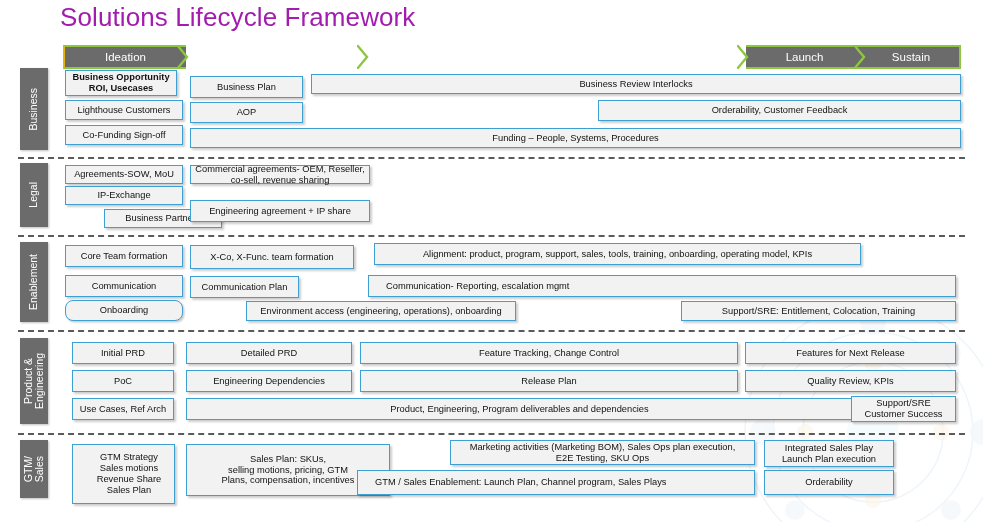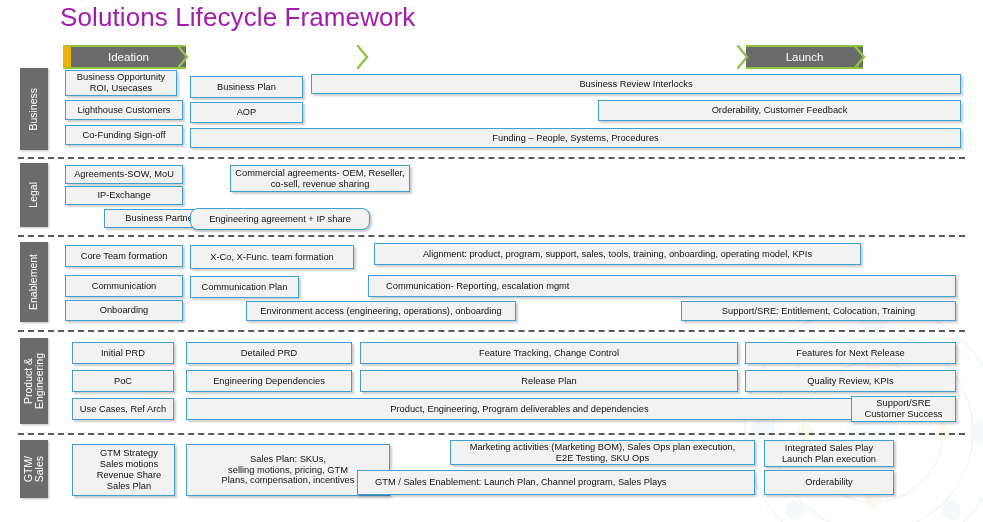--- a/index.html
+++ b/index.html
@@ -57,21 +57,21 @@
     top: 0; height: 24px;
     background: #6b6b6b;
     border-top: 2px solid #8dc63f;
     border-bottom: 2px solid #8dc63f;
     color: #ffffff;
     font-size: 11.5px;
     display: flex;
     align-items: center;
     justify-content: center;
   }
-  .phase.first { border-left: 8px solid #eab308; }
+  .phase.first { border-left: 2px solid #eab308; }
   .phase.last  { border-right: 2px solid #8dc63f; }
   .phase-label { pointer-events: none; }
   .chev {
     position: absolute;
     top: 0; height: 24px; width: 17px;
     z-index: 3;
   }
   .chev svg { display: block; }
 
   
@@ -175,51 +175,54 @@
         </svg>
       </div>
       <div class="phase" style="left: 683px; width: 117px;">
         <span class="phase-label">Launch</span>
       </div>
       <div class="chev" style="left: 791px;">
         <svg width="17" height="24" viewBox="0 0 17 24">
           <path d="M0,0 L10,12 L0,24" fill="none" stroke="#8dc63f" stroke-width="2.4"></path>
         </svg>
       </div>
+      <div class="phase last" style="left: 800px; width: 98px;">
+        <span class="phase-label">Sustain</span>
+      </div>
     </div>
   <div class="rows-host">
       <div class="rowlabel" style="top: 68px; height: 82px;">
         <span>Business</span>
       </div>
-      <div class="card" style="left: 65px; top: 70px; width: 112px; height: 26px;">Business Opportunity
+      <div class="card" style="left: 65px; top: 70px; width: 112px; height: 26px; font-weight: bold;">Business Opportunity
 ROI, Usecases</div>
       <div class="card" style="left: 65px; top: 100px; width: 118px; height: 20px;">Lighthouse Customers</div>
       <div class="card" style="left: 65px; top: 125px; width: 118px; height: 20px;">Co-Funding Sign-off</div>
       <div class="card" style="left: 190px; top: 76px; width: 113px; height: 22px;">Business Plan</div>
       <div class="card" style="left: 190px; top: 102px; width: 113px; height: 21px;">AOP</div>
       <div class="card" style="left: 311px; top: 74px; width: 650px; height: 20px;">Business Review Interlocks</div>
       <div class="card" style="left: 598px; top: 100px; width: 363px; height: 21px;">Orderability, Customer Feedback</div>
       <div class="card" style="left: 190px; top: 128px; width: 771px; height: 20px;">Funding – People, Systems, Procedures</div>
       <div class="sep" style="top: 157px;"></div>
       <div class="rowlabel" style="top: 163px; height: 64px;">
         <span>Legal</span>
       </div>
       <div class="card" style="left: 65px; top: 165px; width: 118px; height: 19px;">Agreements-SOW, MoU</div>
       <div class="card" style="left: 65px; top: 186px; width: 118px; height: 19px;">IP-Exchange</div>
       <div class="card" style="left: 65px; top: 209px; width: 118px; height: 19px; margin-left: 39px;">Business Partners</div>
-      <div class="card" style="left: 190px; top: 165px; width: 180px; height: 27px; margin-left: 40px;">Commercial agreements- OEM, Reseller,
+      <div class="card" style="left: 190px; top: 165px; width: 180px; height: 19px;">Commercial agreements- OEM, Reseller,
 co-sell, revenue sharing</div>
-      <div class="card" style="left: 190px; top: 208px; width: 180px; height: 22px; border-radius: 8px;">Engineering agreement + IP share</div>
+      <div class="card" style="left: 190px; top: 200px; width: 180px; height: 22px;">Engineering agreement + IP share</div>
       <div class="sep" style="top: 235px;"></div>
       <div class="rowlabel" style="top: 242px; height: 80px;">
         <span>Enablement</span>
       </div>
       <div class="card" style="left: 65px; top: 245px; width: 118px; height: 22px;">Core Team formation</div>
       <div class="card" style="left: 65px; top: 275px; width: 118px; height: 22px;">Communication</div>
-      <div class="card" style="left: 65px; top: 300px; width: 118px; height: 21px;">Onboarding</div>
+      <div class="card" style="left: 65px; top: 300px; width: 118px; height: 21px; border-radius: 8px;">Onboarding</div>
       <div class="card" style="left: 190px; top: 245px; width: 164px; height: 24px;">X-Co, X-Func. team formation</div>
       <div class="card" style="left: 190px; top: 276px; width: 109px; height: 22px;">Communication Plan</div>
       <div class="card" style="left: 246px; top: 301px; width: 270px; height: 20px;">Environment access (engineering, operations), onboarding</div>
       <div class="card" style="left: 374px; top: 243px; width: 487px; height: 22px;">Alignment: product, program, support, sales, tools, training, onboarding, operating model, KPIs</div>
       <div class="card left" style="left: 368px; top: 275px; width: 588px; height: 22px;">Communication- Reporting, escalation mgmt</div>
       <div class="card" style="left: 681px; top: 301px; width: 275px; height: 20px;">Support/SRE: Entitlement, Colocation, Training</div>
       <div class="sep" style="top: 330px;"></div>
       <div class="rowlabel" style="top: 338px; height: 86px;">
         <span>Product &amp;
 Engineering</span>
@@ -234,21 +237,21 @@
       <div class="card" style="left: 745px; top: 342px; width: 211px; height: 22px;">Features for Next Release</div>
       <div class="card" style="left: 745px; top: 370px; width: 211px; height: 22px;">Quality Review, KPIs</div>
       <div class="card" style="left: 186px; top: 398px; width: 667px; height: 22px;">Product, Engineering, Program deliverables and dependencies</div>
       <div class="card" style="left: 851px; top: 396px; width: 105px; height: 26px;">Support/SRE
 Customer Success</div>
       <div class="sep" style="top: 433px;"></div>
       <div class="rowlabel" style="top: 440px; height: 58px;">
         <span>GTM/
 Sales</span>
       </div>
-      <div class="card" style="left: 72px; top: 444px; width: 103px; height: 52px; padding-left: 14px;">GTM Strategy
+      <div class="card" style="left: 72px; top: 444px; width: 103px; height: 60px; padding-left: 14px;">GTM Strategy
 Sales motions
 Revenue Share
 Sales Plan</div>
       <div class="card" style="left: 186px; top: 444px; width: 204px; height: 52px;">Sales Plan: SKUs,
 selling motions, pricing, GTM
 Plans, compensation, incentives</div>
       <div class="card" style="left: 450px; top: 440px; width: 305px; height: 25px;">Marketing activities (Marketing BOM),  Sales Ops plan execution,
 E2E Testing, SKU Ops</div>
       <div class="card left" style="left: 357px; top: 470px; width: 398px; height: 25px;">GTM / Sales Enablement: Launch Plan, Channel program, Sales Plays</div>
       <div class="card" style="left: 764px; top: 440px; width: 130px; height: 27px;">Integrated Sales Play

